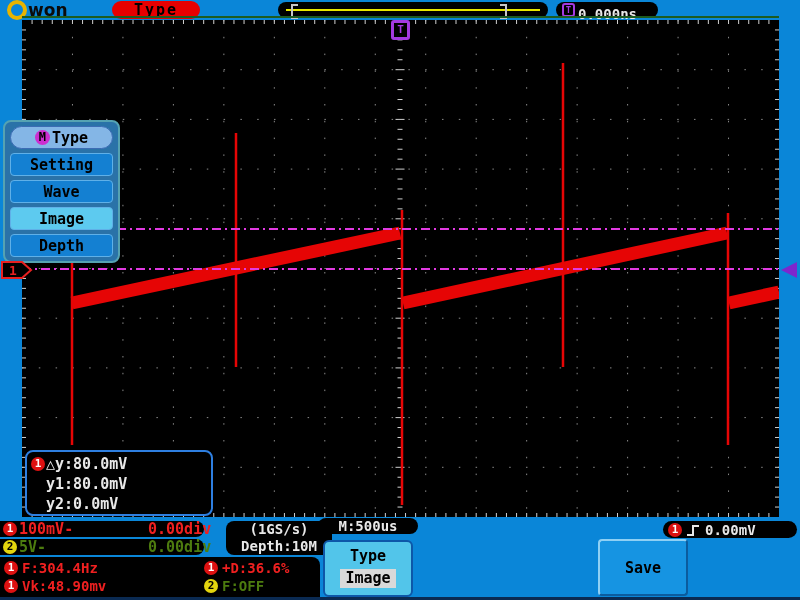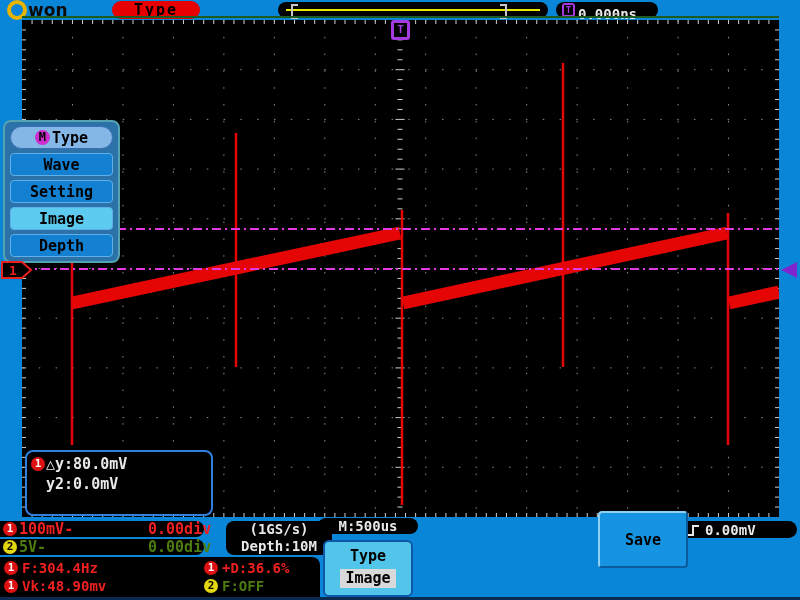--- a/index.html
+++ b/index.html
@@ -64,21 +64,21 @@
   #m-pill{left:318px;top:518px;width:100px;height:16px;border-radius:9px;color:#e8e8e8;
     font-size:14px;text-align:center;line-height:16px;}
   #meas-box{left:0;top:557px;width:320px;height:40px;border-radius:0 8px 0 0;font-size:14px;}
   .meas-cell{position:absolute;display:flex;align-items:center;gap:4px;height:16px;}
   #trig-pill{left:663px;top:521px;width:134px;height:17px;border-radius:9px;display:flex;
     align-items:center;gap:4px;padding-left:5px;color:#e8e8e8;font-size:14px;}
   #type-panel{left:323px;top:540px;width:90px;height:57px;background:#52c5ea;border:2px solid #0d57a8;
     border-radius:6px;box-sizing:border-box;text-align:center;z-index:3;}
   #type-label{margin-top:5px;font-size:15px;color:#000;}
   #type-value{display:inline-block;margin-top:4px;padding:0 5px;background:#d9d9d9;color:#000;font-size:15px;line-height:19px;}
-  #save-btn{left:598px;top:511px;width:90px;height:57px;background:#1694e2;border-radius:4px;
+  #save-btn{left:598px;top:539px;width:90px;height:57px;background:#1694e2;border-radius:4px;
     border-top:2px solid #8fd0f4;border-left:2px solid #8fd0f4;border-right:2px solid #0b5c9e;
     border-bottom:2px solid #0b5c9e;box-sizing:border-box;color:#000;font-size:15px;
     display:flex;align-items:center;justify-content:center;}
   #bottom-strip{left:0;top:597px;width:800px;height:3px;background:#0a2a52;}
 </style>
 </head>
 <body>
 
 <div id="screen">
 
@@ -441,31 +441,34 @@
   <svg class="abs" style="left:1px;top:260px;z-index:8;" width="32" height="20">
     <polygon points="1,2 21,2 30,10 21,18 1,18" fill="#000" stroke="#e82020" stroke-width="2"></polygon>
     <text x="8" y="15" fill="#e82020" font-size="13" font-weight="bold" font-family="DejaVu Sans Mono, monospace">1</text>
   </svg>
 
   <div class="abs" id="menu">
     <div class="menu-btn title">
       <span class="m-circle">M</span>
       <span>Type</span>
     </div>
+    <div class="menu-btn">Setting</div>
     <div class="menu-btn">Wave</div>
-    <div class="menu-btn">Setting</div>
     <div class="menu-btn selected">Image</div>
     <div class="menu-btn">Depth</div>
   </div>
 
   <div class="abs" id="cursor-box">
     <div class="row">
       <span class="badge r">1</span>
       <span>△y:80.0mV</span>
     </div>
+    <div class="row indent">
+        <span>y1:80.0mV</span>
+      </div>
     <div class="row indent">
         <span>y2:0.0mV</span>
       </div>
   </div>
 
   <div class="abs blk ch-row" id="ch1-pill">
     <span class="badge r">1</span>
     <span class="red-t">100mV-</span>
     <span class="abs ch-offset red-t">0.00div</span>
   </div>

